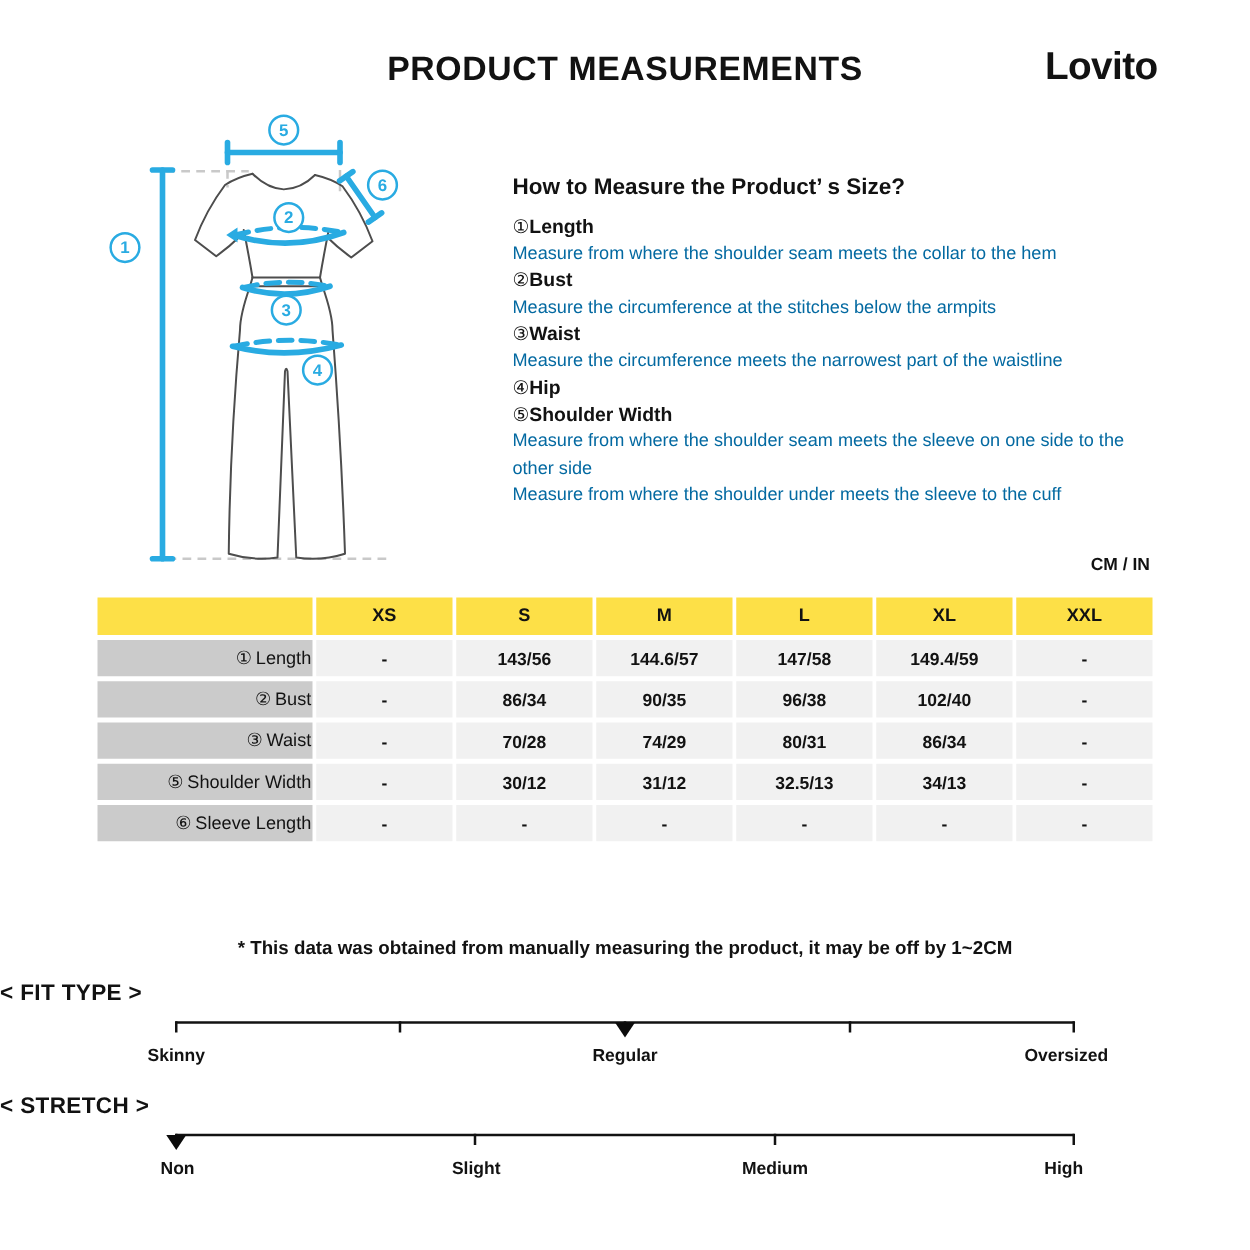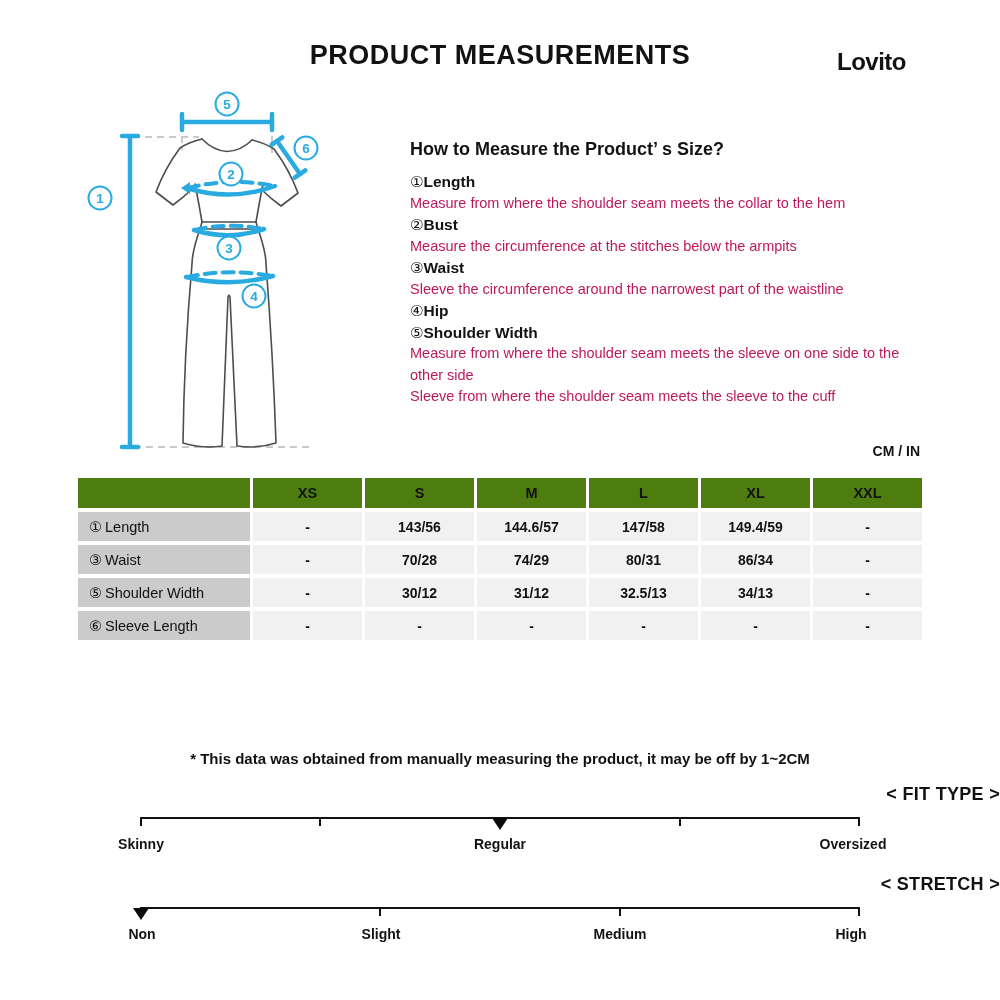--- a/index.html
+++ b/index.html
@@ -5,44 +5,44 @@
   html,body{margin:0;padding:0;}
   body{
     width:1000px;height:1000px;background:#ffffff;position:relative;
     font-family:"Liberation Sans","DejaVu Sans",sans-serif;color:#121212;
     overflow:hidden;
   }
   .abs{position:absolute;}
 
   
   .page-title{left:0;right:0;top:40px;text-align:center;font-size:27px;font-weight:bold;letter-spacing:.5px;}
-  .brand{top:35px;right:94px;font-size:24px;font-weight:bold;letter-spacing:-.5px;margin-top:13px;}
+  .brand{top:35px;right:74px;font-size:31px;font-weight:bold;letter-spacing:-.5px;}
 
   
   .howto{left:410px;top:92px;width:512px;margin-top:47px;}
   .howto h2{margin:0 0 11px 0;font-size:18px;font-weight:bold;}
   .item-label{font-size:15.5px;font-weight:bold;line-height:21.5px;}
   .item-label .cnum{font-weight:400;font-size:15px;}
-  .item-desc{font-size:14.5px;font-weight:400;color:#be185d;line-height:21.5px;}
+  .item-desc{font-size:14.5px;font-weight:400;color:#0369a1;line-height:21.5px;}
 
   
   .units{top:443px;right:80px;font-size:14px;font-weight:bold;}
 
   
   table.size-table{left:75px;top:474px;width:850px;border-spacing:3px 4px;table-layout:fixed;}
-  .size-table th{background:#4d7c0f;height:28px;font-size:14.5px;font-weight:bold;text-align:center;}
+  .size-table th{background:#fde047;height:28px;font-size:14.5px;font-weight:bold;text-align:center;}
   .size-table td{background:#f1f1f1;height:27px;text-align:center;font-size:14px;font-weight:bold;}
-  .size-table td.lbl{background:#cbcbcb;text-align:left;padding-left:11px;font-weight:400;font-size:14.5px;}
+  .size-table td.lbl{background:#cbcbcb;text-align:right;padding-left:11px;font-weight:400;font-size:14.5px;}
   .size-table td.lbl .cnum{font-size:14.5px;margin-right:3px;}
 
   
   .footnote{left:0;right:0;top:750px;text-align:center;font-size:15px;font-weight:bold;}
 
   
-  .scale-title{left:0;right:0;text-align:right;font-size:18px;font-weight:bold;letter-spacing:.3px;}
+  .scale-title{left:0;right:0;text-align:left;font-size:18px;font-weight:bold;letter-spacing:.3px;}
   .scale{left:140px;width:720px;height:12px;}
   .sline{position:absolute;left:0;top:0;width:720px;height:2px;background:#121212;border-radius:1px;}
   .tick{position:absolute;top:0;width:2px;height:9px;background:#121212;}
   .marker{position:absolute;top:1px;width:0;height:0;border-left:8px solid transparent;border-right:8px solid transparent;border-top:12px solid #0b0b0b;}
   .slabels{left:0;right:0;height:18px;}
   .slabel{position:absolute;transform:translateX(-50%);font-size:14px;font-weight:bold;white-space:nowrap;}
 </style>
 </head>
 <body>
 
@@ -120,28 +120,28 @@
 <div class="abs howto">
   <h2>How to Measure the Product’ s Size?</h2>
 
   <div class="item-label"><span class="cnum">①</span><span>Length</span></div>
   <div class="item-desc">Measure from where the shoulder seam meets the collar to the hem</div>
 
   <div class="item-label"><span class="cnum">②</span><span>Bust</span></div>
   <div class="item-desc">Measure the circumference at the stitches below the armpits</div>
 
   <div class="item-label"><span class="cnum">③</span><span>Waist</span></div>
-  <div class="item-desc">Sleeve the circumference around the narrowest part of the waistline</div>
+  <div class="item-desc">Measure the circumference meets the narrowest part of the waistline</div>
 
   <div class="item-label"><span class="cnum">④</span><span>Hip</span></div>
 
   <div class="item-label"><span class="cnum">⑤</span><span>Shoulder Width</span></div>
   <div class="item-desc">Measure from where the shoulder seam meets the sleeve on one side to the other side</div>
 
-  <div class="item-desc">Sleeve from where the shoulder seam meets the sleeve to the cuff</div>
+  <div class="item-desc">Measure from where the shoulder under meets the sleeve to the cuff</div>
 </div>
 
 <div class="abs units">CM / IN</div>
 
 <table class="abs size-table">
   <colgroup>
     <col style="width:172px">
       <col>
       <col>
       <col>
@@ -161,20 +161,29 @@
     </tr>
   </thead>
   <tbody>
     <tr>
       <td class="lbl"><span class="cnum">①</span><span>Length</span></td>
       <td>-</td>
       <td>143/56</td>
       <td>144.6/57</td>
       <td>147/58</td>
       <td>149.4/59</td>
+      <td>-</td>
+    </tr>
+    <tr>
+      <td class="lbl"><span class="cnum">②</span><span>Bust</span></td>
+      <td>-</td>
+      <td>86/34</td>
+      <td>90/35</td>
+      <td>96/38</td>
+      <td>102/40</td>
       <td>-</td>
     </tr>
     <tr>
       <td class="lbl"><span class="cnum">③</span><span>Waist</span></td>
       <td>-</td>
       <td>70/28</td>
       <td>74/29</td>
       <td>80/31</td>
       <td>86/34</td>
       <td>-</td>

